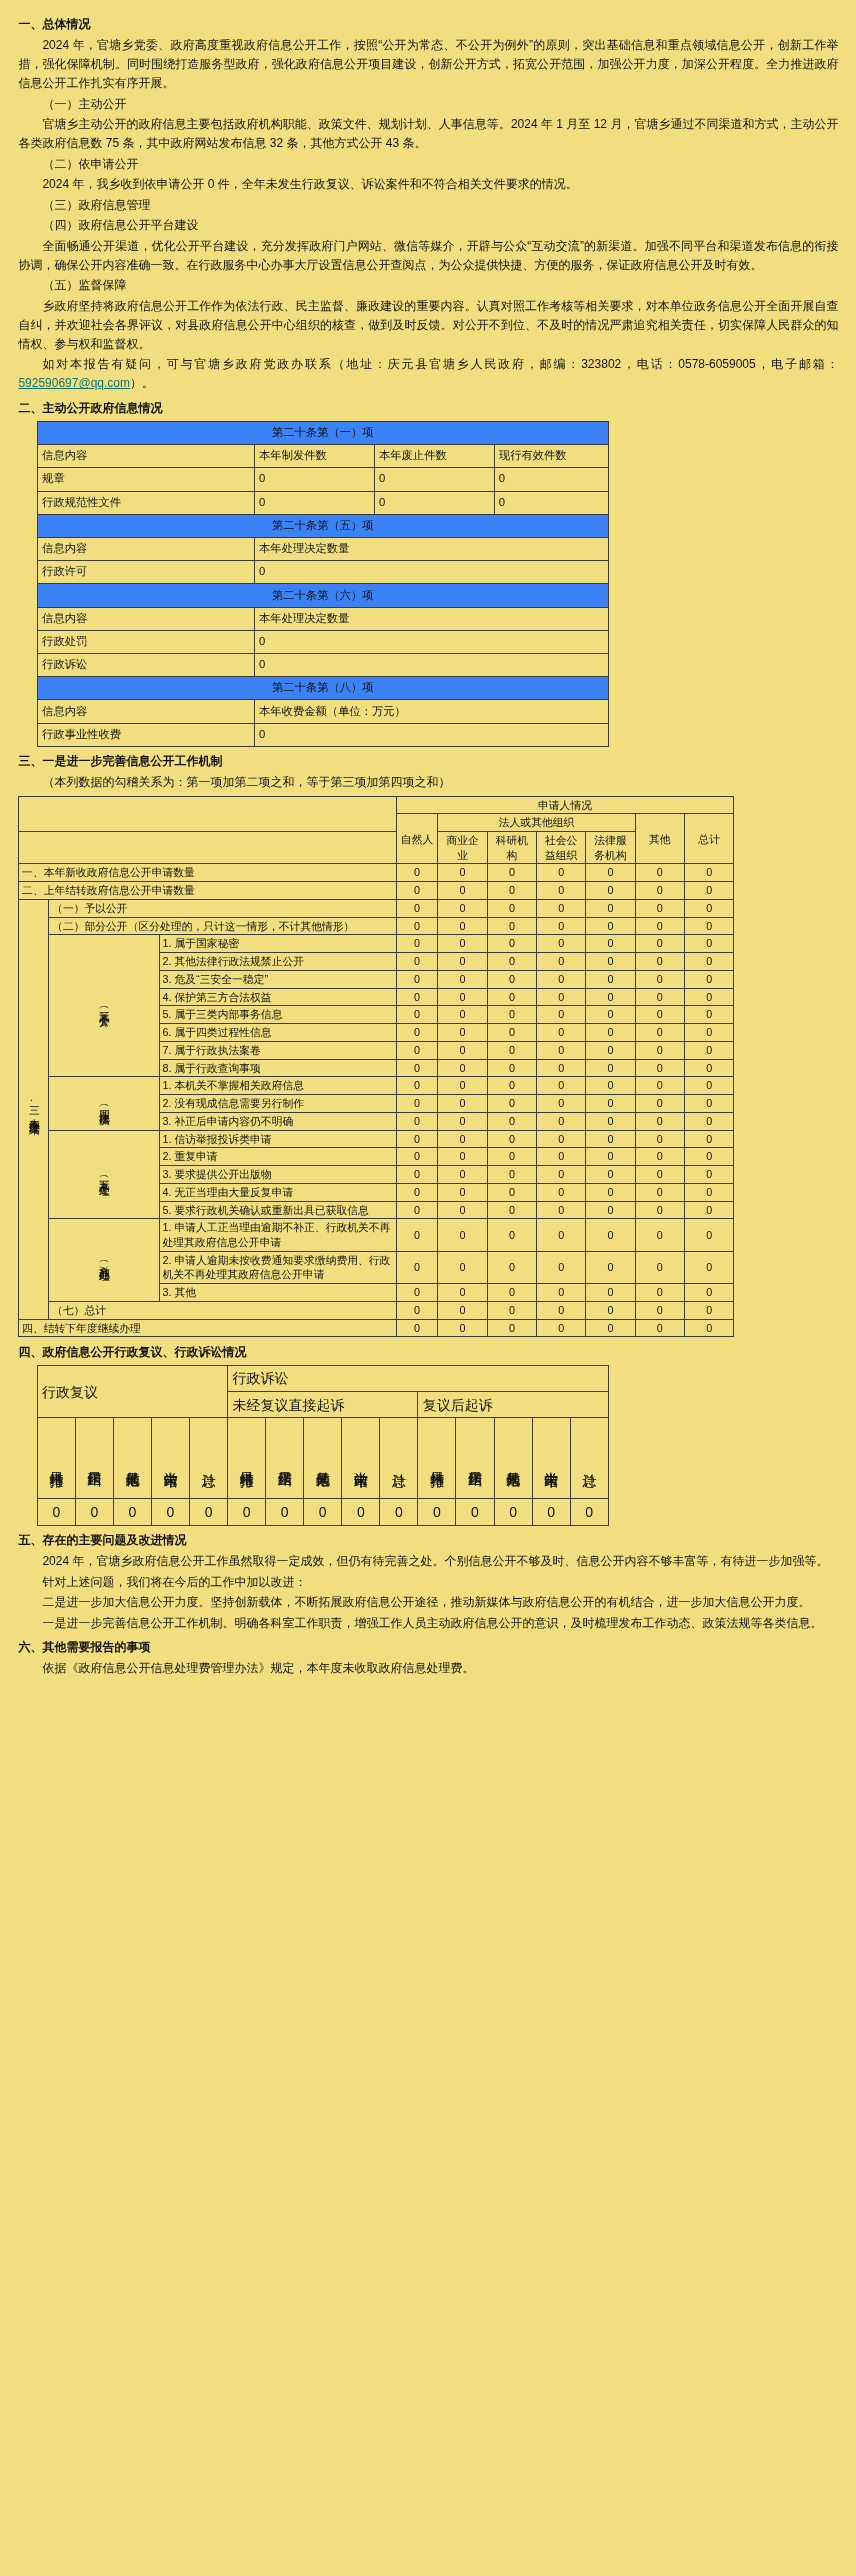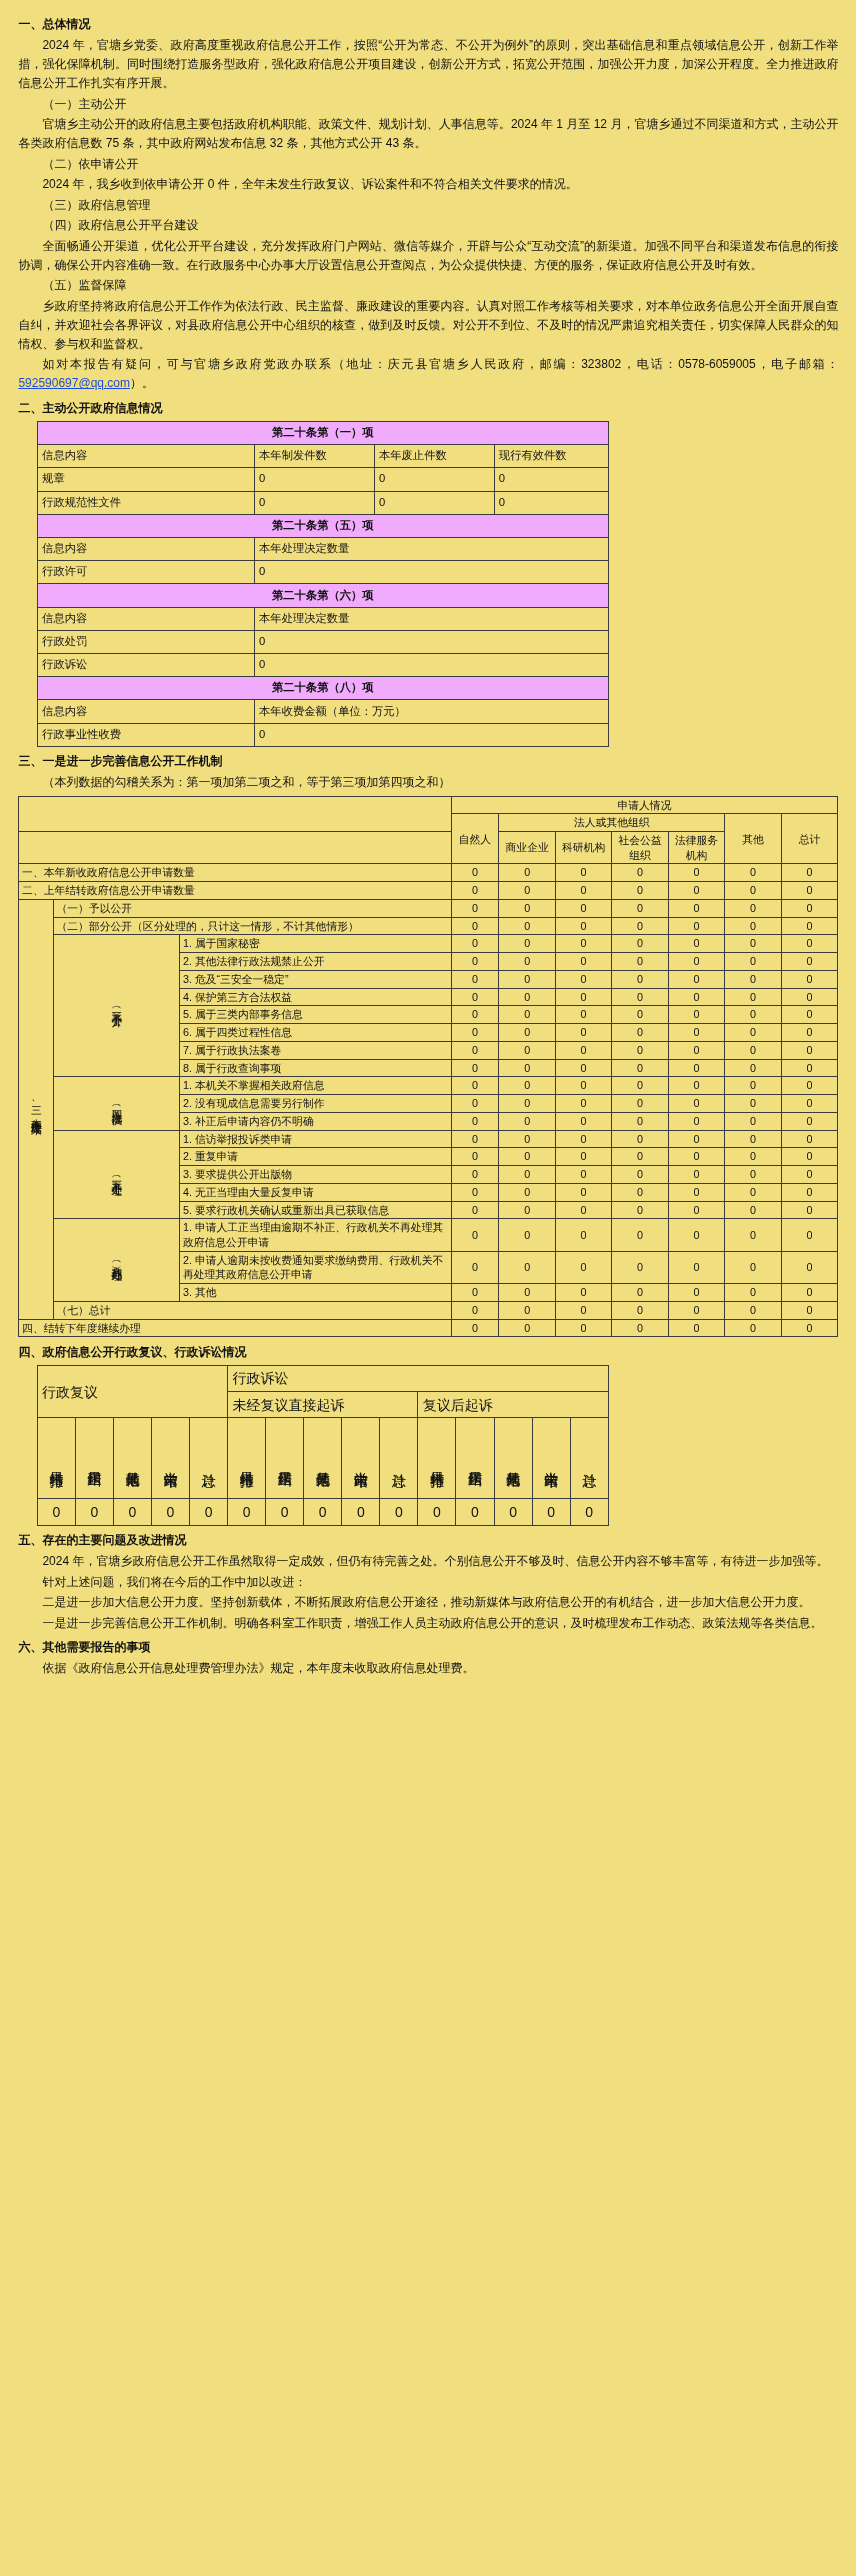--- a/index.html
+++ b/index.html
@@ -20,44 +20,44 @@
     font-size:12px;
     font-weight:bold;
     margin:5.4px 0 2.2px 0;
   }
   .para{
     margin:1.6px 0;
     text-align:justify;
     text-justify:inter-ideograph;
   }
   .indent{ text-indent:2em; }
-  .link{ color:#1d4ed8; text-decoration:underline; }
+  .link{ color:#0f766e; text-decoration:underline; }
   table{ border-collapse:collapse; }
   
   .t1{
     width:572px;
     margin:3.2px 0 3.2px 18.4px;
     background:#f1df7f;
     table-layout:fixed;
   }
   .t1 td{
     border:0.5px solid #3b3b3b;
     padding:2.2px 4.3px;
     font-size:11.3px;
     height:14px;
     vertical-align:middle;
   }
   .t1 .hdr{
-    background:#f0abfc;
-    font-weight:bold;
+    background:#3b82f6;
+    font-weight:normal;
   }
   .t1 .c{ text-align:center; }
   
   .t2{
-    width:820px;
+    width:716px;
     margin:3.2px 0 3.2px 0;
     table-layout:fixed;
     background:#f1df7f;
   }
   .t2 td{
     border:0.5px solid #3b3b3b;
     padding:1.1px 2.7px;
     font-size:10.8px;
     line-height:1.35;
     vertical-align:middle;

